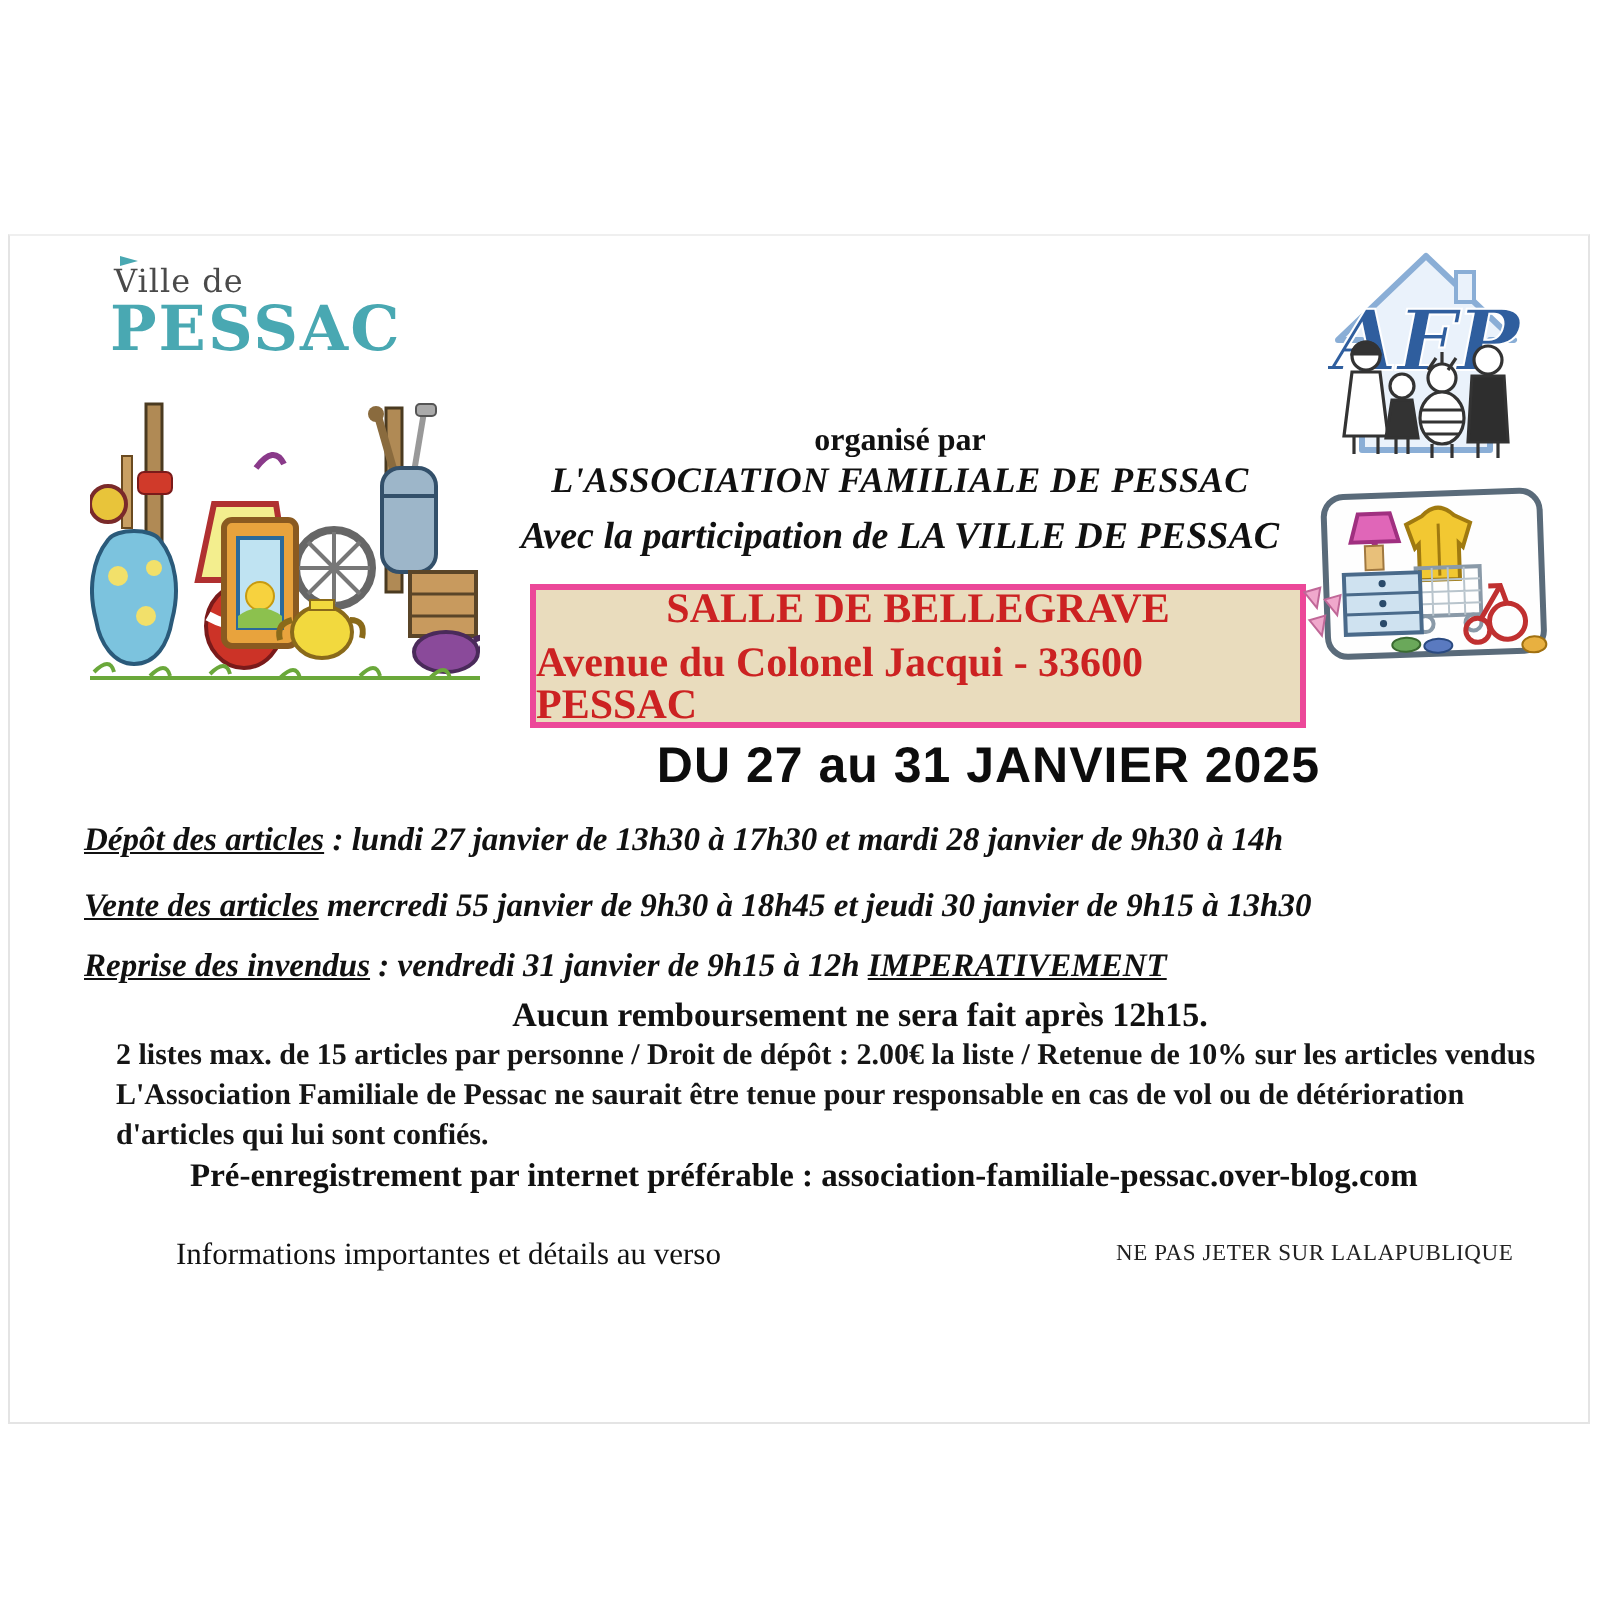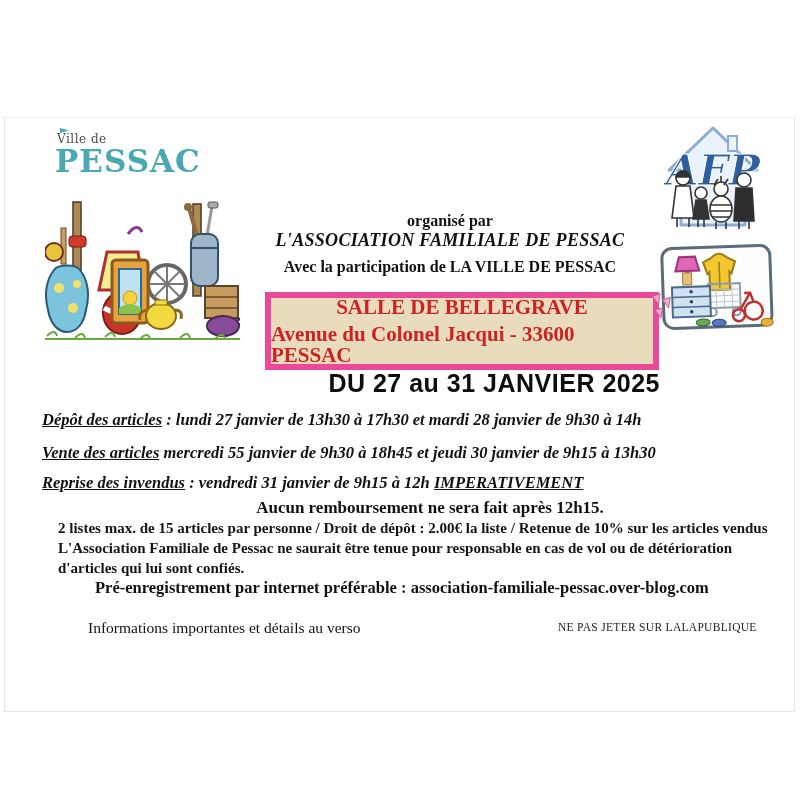--- a/index.html
+++ b/index.html
@@ -12,44 +12,44 @@
   .canvas{
     position:relative;width:800px;height:800px;background:#ffffff;
     font-family:"Liberation Serif", serif;color:#111;overflow:hidden;
   }
   .photo-edge{
     position:absolute;left:4px;top:117px;width:789px;height:593px;
     border:1px solid #e4e4e4;border-top-color:#efefef;pointer-events:none;
   }
   
   .city-logo{position:absolute;left:55px;top:133px;line-height:1;}
-  .city-sub{font-family:"DejaVu Serif",serif;font-size:12px;color:#4a4a4a;letter-spacing:.5px;margin-left:2px;}
+  .city-sub{font-family:"DejaVu Serif",serif;font-size:16px;color:#4a4a4a;letter-spacing:.5px;margin-left:2px;}
   .city-title{font-family:"DejaVu Serif",serif;font-weight:bold;font-size:31px;color:var(--pessac-teal);letter-spacing:1px;margin-top:1px;}
   .city-mark{position:absolute;left:4px;top:-6px;}
   
   .banner{
     position:absolute;left:240px;top:131px;width:397px;height:61px;
     background:var(--banner-blue);display:flex;align-items:center;justify-content:center;
   }
   .banner span{
     font-family:"DejaVu Sans",sans-serif;font-weight:bold;font-size:29px;color:#fff;letter-spacing:2px;
   }
   
   .afp{position:absolute;left:664px;top:121px;}
   .illo-left{position:absolute;left:45px;top:200px;}
   .illo-right{position:absolute;left:650px;top:242px;transform:rotate(-2deg);}
   
   .intro{position:absolute;left:240px;top:212px;width:420px;text-align:center;}
   .organised{font-size:16px;font-weight:bold;margin-bottom:0;}
   .assoc{font-size:18px;font-weight:bold;font-style:italic;margin-bottom:7px;letter-spacing:.3px;}
-  .particip{font-size:16px;font-weight:bold;}
+  .particip{font-size:19px;font-weight:bold;font-style:italic;}
   
   .venue{
     position:absolute;left:265px;top:292px;width:382px;height:66px;
-    background:var(--venue-beige);border:6px solid #ec4899;
+    background:var(--venue-beige);border:3px solid #ec4899;
     display:flex;flex-direction:column;align-items:center;justify-content:center;gap:6px;
   }
   .venue-name,.venue-addr{color:var(--accent-red);font-weight:bold;font-size:21px;line-height:1;}
   
   .dates{
     position:absolute;left:240px;top:369px;width:420px;text-align:right;
     font-family:"Liberation Sans",sans-serif;font-weight:700;font-size:25px;letter-spacing:.5px;color:#0d0d0d;
   }
   
   .srow{position:absolute;left:42px;width:745px;font-size:16.5px;font-weight:bold;white-space:nowrap;font-style:italic;}

